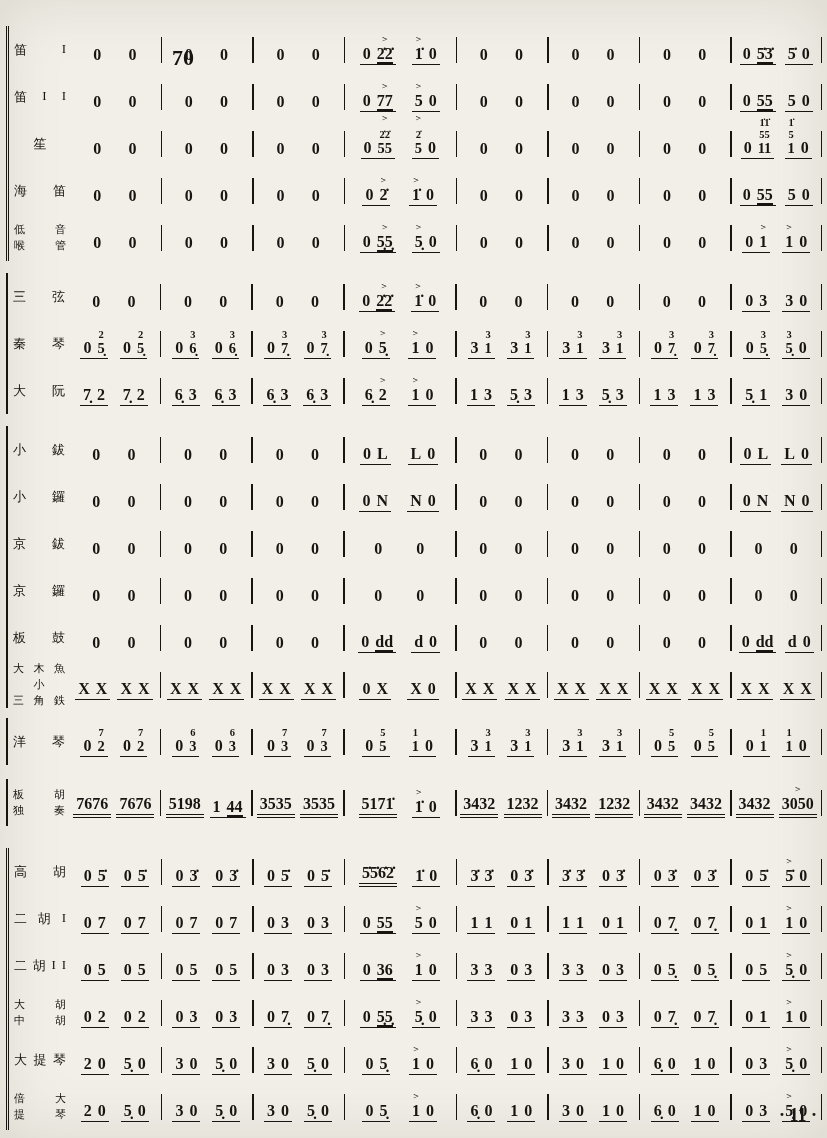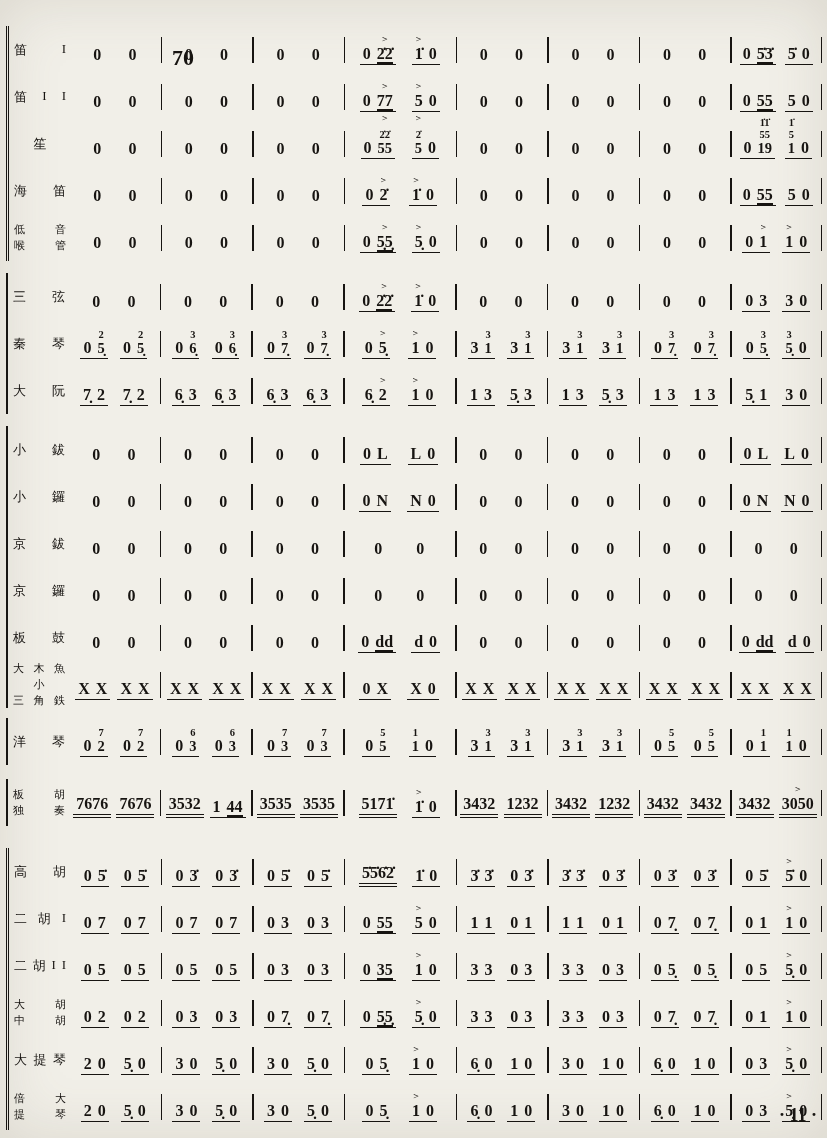--- a/index.html
+++ b/index.html
@@ -271,21 +271,21 @@
               <span class="bg">
                 <span class="tok">0</span>
               </span>
             </div>
             <div class="measure">
               <span class="bg beam">
                 <span class="tok">0</span>
                 <span class="tok"><span class="chord">
                     <span class="cp">1̇1̇</span>
                     <span class="cp">55</span>
-                    <span class="cp">19</span>
+                    <span class="cp">11</span>
                   </span></span>
               </span>
               <span class="bg beam">
                 <span class="tok"><span class="chord">
                     <span class="cp">1̇</span>
                     <span class="cp">5</span>
                     <span class="cp">1</span>
                   </span></span>
                 <span class="tok">0</span>
               </span>
@@ -1394,21 +1394,21 @@
             <div class="measure">
               <span class="bg beam16">
                 <span class="tok">7676</span>
               </span>
               <span class="bg beam16">
                 <span class="tok">7676</span>
               </span>
             </div>
             <div class="measure">
               <span class="bg beam16">
-                <span class="tok">3532</span>
+                <span class="tok">5198</span>
               </span>
               <span class="bg beam">
                 <span class="tok">1</span>
                 <span class="tok sub">44</span>
               </span>
             </div>
             <div class="measure">
               <span class="bg beam16">
                 <span class="tok">3535</span>
               </span>
@@ -1677,21 +1677,21 @@
                 <span class="tok">3</span>
               </span>
               <span class="bg beam">
                 <span class="tok">0</span>
                 <span class="tok">3</span>
               </span>
             </div>
             <div class="measure m4">
               <span class="bg beam">
                 <span class="tok">0</span>
-                <span class="tok sub">35</span>
+                <span class="tok sub">36</span>
               </span>
               <span class="bg beam">
                 <span class="tok">1<i class="acc">&gt;</i></span>
                 <span class="tok">0</span>
               </span>
             </div>
             <div class="measure">
               <span class="bg beam">
                 <span class="tok">3</span>
                 <span class="tok">3</span>

